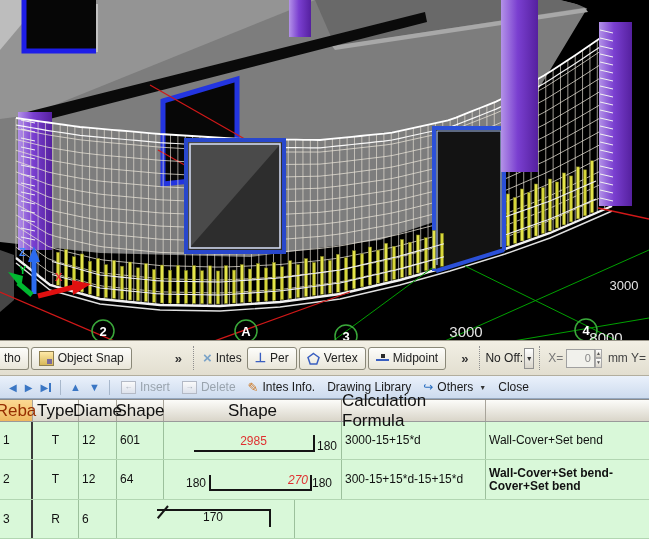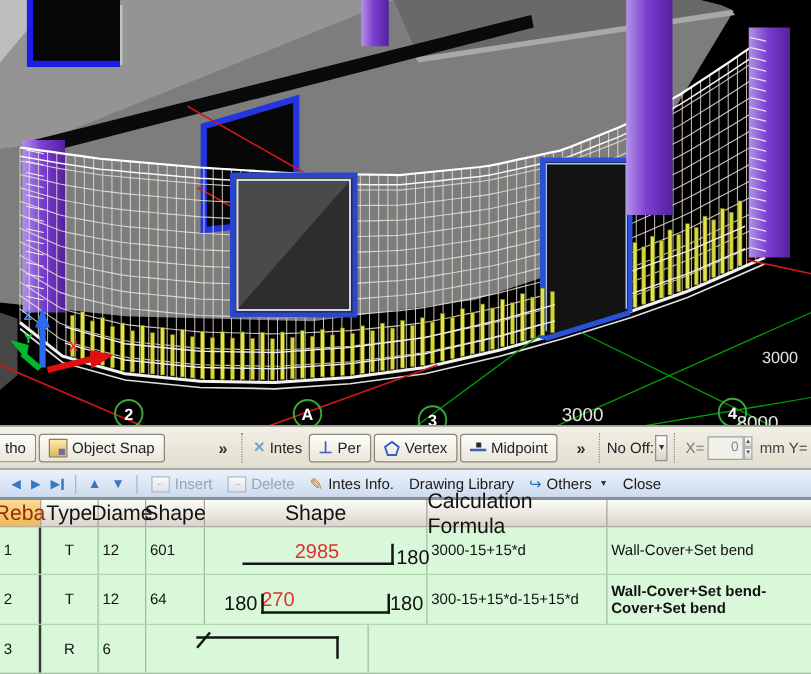--- a/index.html
+++ b/index.html
@@ -55,30 +55,30 @@
     color:#111;box-sizing:border-box;font-size:17px;}
   .hcell.first{background:linear-gradient(#fbd993,#efb75e);color:#962d00;}
   .brow{display:flex;background:#d9f8d9;border-bottom:1px solid #b2d6b2;box-sizing:border-box;}
   .bcell{border-right:1px solid #9cc09c;display:flex;align-items:center;padding:0 3px;
     box-sizing:border-box;color:#111;line-height:13px;}
   .w-no{width:33px;} .w-type{width:46px;justify-content:center;} .w-dia{width:38px;}
   .w-code{width:47px;} .w-shape{width:178px;position:relative;padding:0;} .w-form{width:144px;} .w-desc{width:142px;}
   .bcell.w-no{border-right:2px solid #3a3a3a;}
   .r1{height:38px;} .r2{height:40px;} .r3{height:39px;}
   .red{color:#e03030;}
-  .sh{position:absolute;inset:0;font-size:16px;}
+  .sh{position:absolute;inset:0;font-size:12px;}
   .sh span{position:absolute;}
   
   .sh1 .bar{left:30px;top:13px;width:119px;height:15px;border-bottom:2px solid #151515;border-right:2px solid #151515;}
   .sh1 .lblm{left:30px;width:119px;bottom:11px;text-align:center;}
   .sh1 .lblr{left:153px;bottom:6px;}
   
   .sh2 .bar{left:45px;top:15px;width:99px;height:14px;border-bottom:2px solid #151515;
     border-left:2px solid #151515;border-right:2px solid #151515;}
-  .sh2 .lblm{left:45px;width:99px;bottom:12px;text-align:left;}
+  .sh2 .lblm{left:45px;width:99px;bottom:12px;text-align:right;font-style:italic;}
   .sh2 .lbll{left:10px;width:32px;bottom:9px;text-align:right;}
   .sh2 .lblr{left:148px;bottom:9px;}
   
   .sh3 .bar{left:40px;top:9px;width:112px;height:16px;border-top:2px solid #151515;border-right:2px solid #151515;}
   .sh3 .bar::before{content:"";position:absolute;left:-5px;top:-6px;width:16px;height:2px;background:#151515;
     transform:rotate(-50deg);transform-origin:right center;}
   .sh3 .lblm{left:40px;width:112px;top:11px;text-align:center;}
 </style>
 </head>
 <body>
@@ -520,19 +520,20 @@
       <div class="bcell w-desc" style="border-right:none;font-weight:bold;">Wall-Cover+Set bend-Cover+Set bend</div>
     </div>
 
     <div class="brow r3">
       <div class="bcell w-no">3</div>
       <div class="bcell w-type">R</div>
       <div class="bcell w-dia">6</div>
       <div class="bcell w-shape">
         <div class="sh sh3">
           <span class="bar"></span>
+          <span class="lblm">170</span>
         </div>
       </div>
       <div class="bcell w-desc" style="border-right:none;"></div>
     </div>
   </div>
 
 </div>
 
 </body></html>

